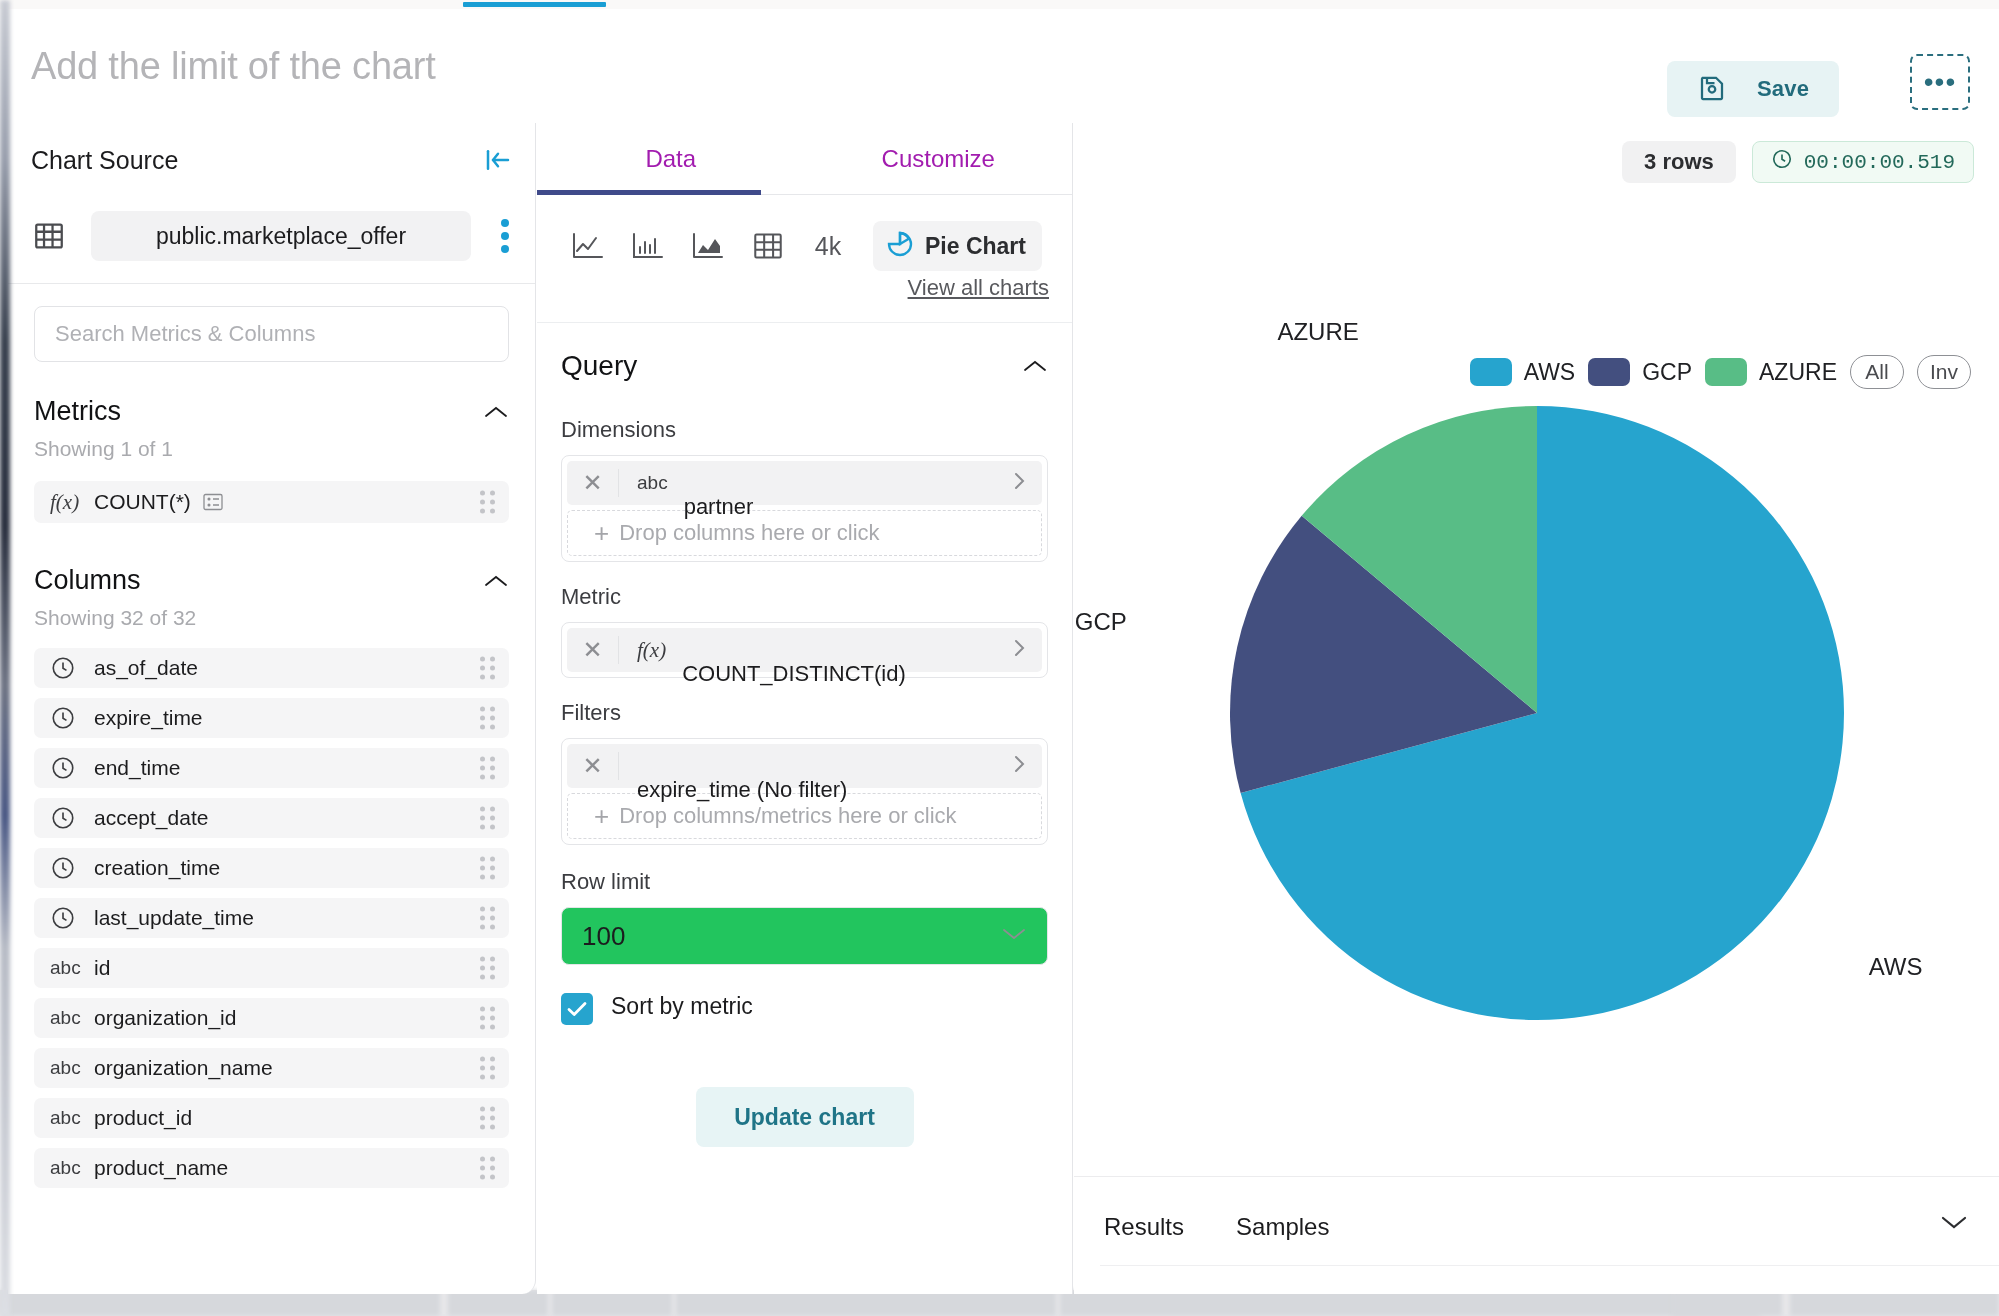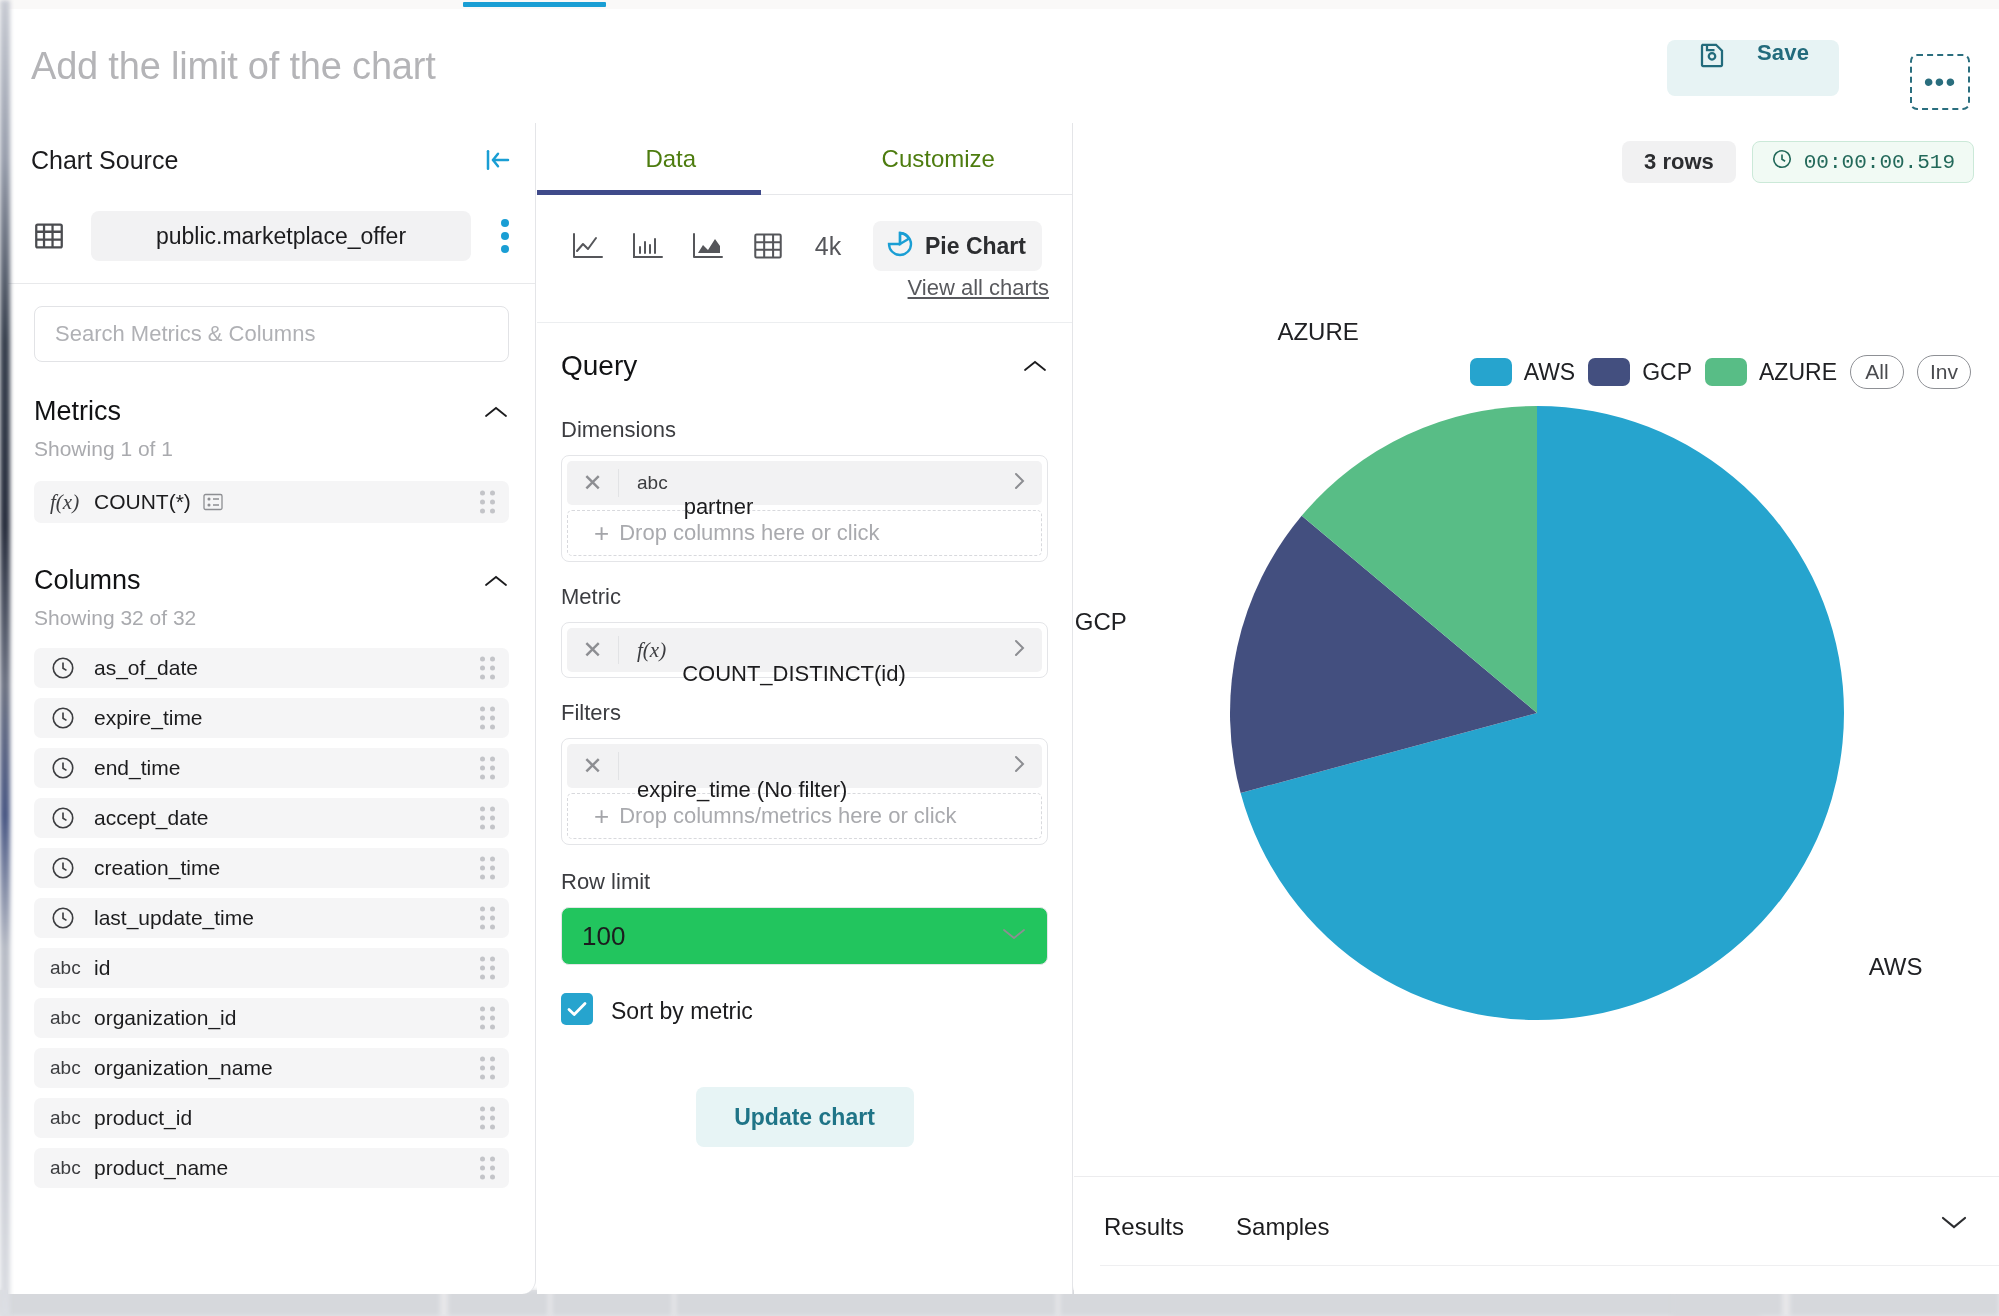--- a/index.html
+++ b/index.html
@@ -54,24 +54,24 @@
     position: absolute; left: 0; top: 9px; width: 1999px; height: 114px;
     background: #ffffff; z-index: 18;
     display: flex; align-items: center;
   }
   .chart-title {
     position: absolute; left: 31px; top: 36px;
     font-size: 38px; color: #b4b4b7; letter-spacing: -0.2px;
     white-space: nowrap;
   }
   .save-btn {
-    position: absolute; right: 160px; top: 31px;
+    position: absolute; right: 160px; top: 52px;
     width: 172px; height: 56px; border-radius: 8px;
     background: #e7f3f4; border: none;
-    display: flex; justify-content: center; gap: 30px;
+    display: flex; align-items: center; justify-content: center; gap: 30px;
     cursor: pointer;
   }
   .save-btn .label { font-size: 22px; color: #226b7c; font-weight: 700; letter-spacing: .2px; }
   .more-btn {
     position: absolute; right: 29px; top: 45px;
     width: 60px; height: 56px; border-radius: 7px;
     background: #ffffff; border: 2.5px dashed #2a6e7e;
     display: flex; align-items: center; justify-content: center;
     cursor: pointer;
   }
@@ -147,21 +147,21 @@
 
   
   .midpane {
     position: absolute; left: 537px; top: 0; width: 536px; bottom: 22px;
     background: #ffffff; border-right: 1px solid #e4e5e8;
     overflow: hidden;
   }
   .tabs { height: 72px; display: flex; border-bottom: 1px solid #e6e7ea; position: relative; }
   .tab {
     flex: 1 1 0; display: flex; align-items: center; justify-content: center;
-    font-size: 24px; color: #4d7c0f; cursor: pointer;
+    font-size: 24px; color: #a21caf; cursor: pointer;
   }
   .tab.active { font-weight: 400; }
   .tab-underline { position: absolute; left: 0; bottom: -1px; width: 224px; height: 5px; background: #3f4a8a; }
 
   .charttype-bar { position: relative; height: 128px; border-bottom: 1px solid #eceef0; }
   .ct-icons { display: flex; align-items: center; gap: 0; padding: 26px 0 0 22px; }
   .ct-item {
     width: 58px; height: 46px; display: flex; align-items: center; justify-content: center;
     cursor: pointer; margin-right: 2px;
   }
@@ -204,21 +204,21 @@
   .dropslot .plus { font-size: 26px; color: #a4a5a9; margin: 0 10px 0 26px; line-height: 1; }
   .dropslot .txt { font-size: 22px; color: #a9aaae; }
 
   .rowlimit-select {
     height: 58px; border: 1px solid #e4e5e8; border-radius: 8px; background: #22c55e;
     display: flex; align-items: center; justify-content: space-between;
     padding: 0 20px; cursor: pointer;
   }
   .rowlimit-select .val { font-size: 26px; color: #1c1c1e; }
 
-  .sortrow { display: flex; align-items: flex-end; gap: 18px; padding: 28px 24px 0 24px; }
+  .sortrow { display: flex; align-items: flex-start; gap: 18px; padding: 28px 24px 0 24px; }
   .cb {
     width: 32px; height: 32px; border-radius: 5px; background: #26a4ce;
     display: flex; align-items: center; justify-content: center; cursor: pointer;
   }
   .sortrow .lbl { font-size: 23px; color: #1c1c1e; }
 
   .update-wrap { display: flex; justify-content: center; margin-top: 62px; }
   .update-btn {
     width: 218px; height: 60px; border-radius: 8px; background: #e7f4f5;
     border: none; cursor: pointer;

